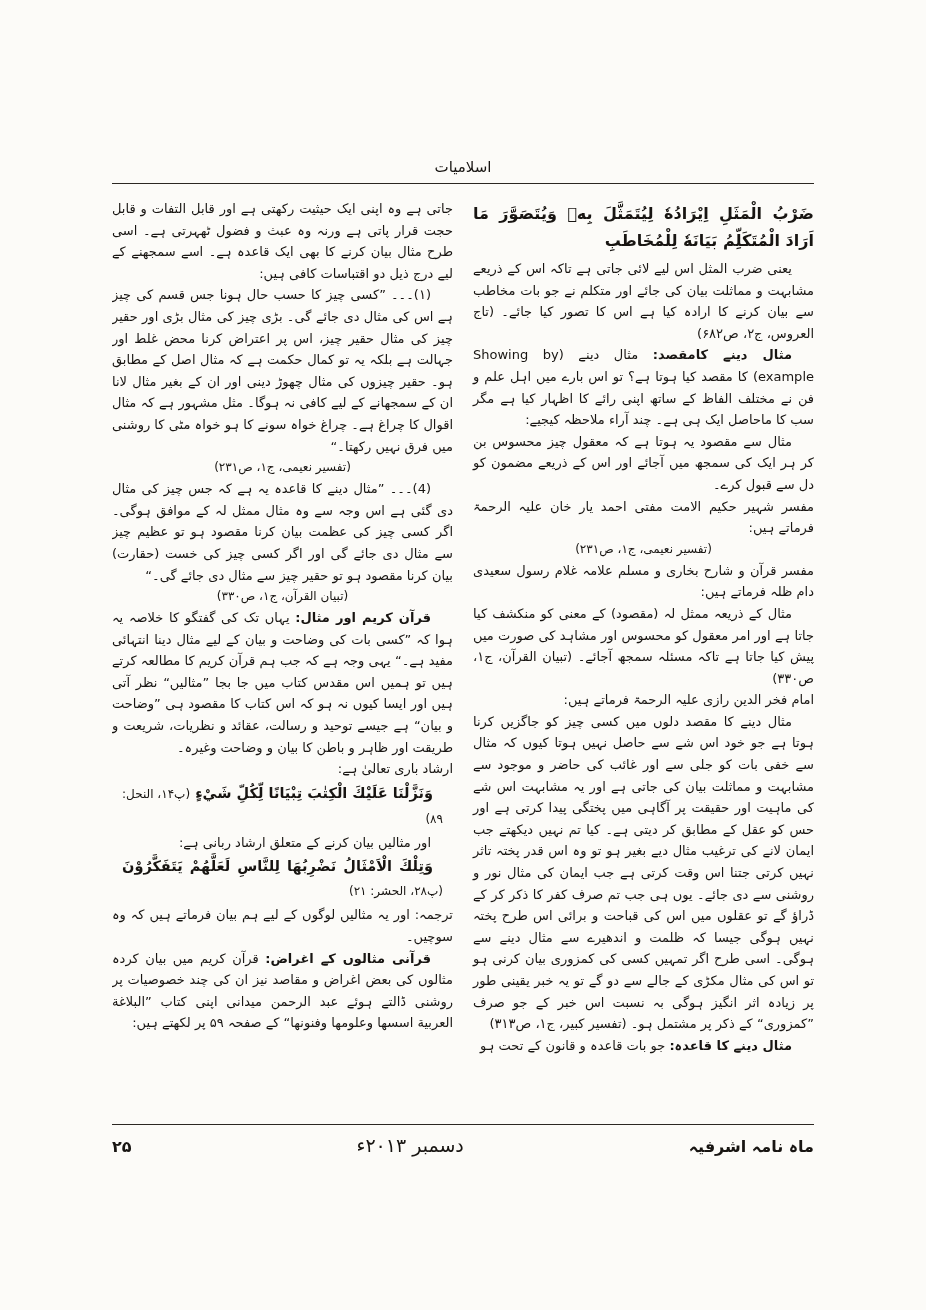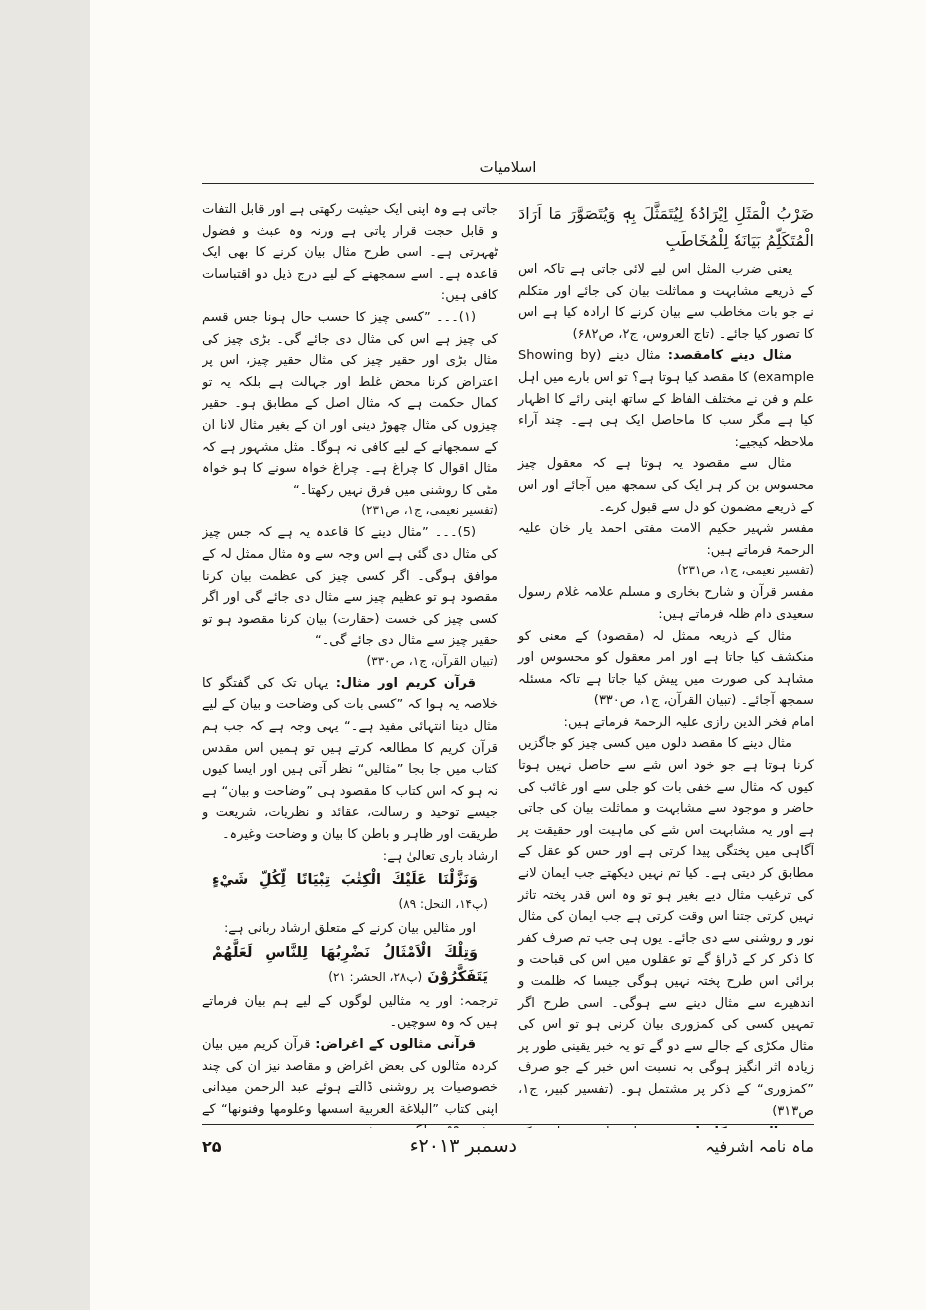--- a/index.html
+++ b/index.html
@@ -4,21 +4,21 @@
 <style>
   * { margin:0; padding:0; box-sizing:border-box; }
   html,body { width:926px; }
   body {
     background:#e9e7e2;
     font-family:"DejaVu Sans", sans-serif;
     color:#181512;
   }
   .page {
     position:relative;
-    width:836px; height:1310px;
+    width:926px; height:1310px;
     background:#fcfbf8;
     padding:158px 112px 0 112px;
     direction:rtl;
     overflow:hidden;
   }
   .masthead {
     text-align:center;
     font-size:15px;
     padding-bottom:7px;
     border-bottom:1.4px solid #2b2722;
@@ -34,55 +34,55 @@
   .col {
     flex:1 1 0;
     min-width:0;
     font-size:13px;
     line-height:21.6px;
     text-align:justify;
   }
   .para { text-indent:22px; }
   .para.noindent { text-indent:0; }
   .arabic {
-    font-weight:normal;
+    font-weight:bold;
     font-size:16px;
     line-height:27px;
     text-indent:0;
     margin:2px 0 4px 0;
   }
   .ayah {
     font-weight:bold;
     font-size:14.5px;
     line-height:24px;
     text-indent:10px;
     margin:1px 10px;
   }
   .ayah .ref { font-weight:normal; font-size:12px; }
   .h {
     font-weight:bold;
     font-size:13px;
   }
   .cite {
     text-indent:0;
-    text-align:right;
+    text-align:center;
     font-size:12px;
     line-height:21px;
   }
   .footer {
     position:absolute;
     left:112px; right:112px; top:1124px;
     border-top:1.6px solid #2b2722;
     padding-top:9px;
     display:flex;
     align-items:baseline;
     justify-content:space-between;
     font-size:15px;
   }
-  .footer .magazine { font-weight:normal; font-size:16px; }
+  .footer .magazine { font-weight:bold; font-size:16px; }
   .footer .issue { font-size:19px;text-align:right; }
   .footer .pageno { font-weight:bold; font-size:16px; }
 </style>
 </head>
 <body>
 
 <div class="page">
 
   <div class="masthead">
     <span>اسلامیات</span>
@@ -107,21 +107,21 @@
       <p class="para">
         <span class="h">مثال دینے کا قاعدہ:</span>
         <span>جو بات قاعدہ و قانون کے تحت ہو</span>
       </p>
     </div>
 
     <div class="col">
       <p class="para noindent">جاتی ہے وہ اپنی ایک حیثیت رکھتی ہے اور قابل التفات و قابل حجت قرار پاتی ہے ورنہ وہ عبث و فضول ٹھہرتی ہے۔ اسی طرح مثال بیان کرنے کا بھی ایک قاعدہ ہے۔ اسے سمجھنے کے لیے درج ذیل دو اقتباسات کافی ہیں:</p>
       <p class="para">(۱)۔۔۔ ”کسی چیز کا حسب حال ہونا جس قسم کی چیز ہے اس کی مثال دی جائے گی۔ بڑی چیز کی مثال بڑی اور حقیر چیز کی مثال حقیر چیز، اس پر اعتراض کرنا محض غلط اور جہالت ہے بلکہ یہ تو کمال حکمت ہے کہ مثال اصل کے مطابق ہو۔ حقیر چیزوں کی مثال چھوڑ دینی اور ان کے بغیر مثال لانا ان کے سمجھانے کے لیے کافی نہ ہوگا۔ مثل مشہور ہے کہ مثال اقوال کا چراغ ہے۔ چراغ خواہ سونے کا ہو خواہ مٹی کا روشنی میں فرق نہیں رکھتا۔“</p>
       <p class="para cite">(تفسیر نعیمی، ج۱، ص۲۳۱)</p>
-      <p class="para">(5)۔۔۔ ”مثال دینے کا قاعدہ یہ ہے کہ جس چیز کی مثال دی گئی ہے اس وجہ سے وہ مثال ممثل لہ کے موافق ہوگی۔ اگر کسی چیز کی عظمت بیان کرنا مقصود ہو تو عظیم چیز سے مثال دی جائے گی اور اگر کسی چیز کی خست (حقارت) بیان کرنا مقصود ہو تو حقیر چیز سے مثال دی جائے گی۔“</p>
+      <p class="para">(4)۔۔۔ ”مثال دینے کا قاعدہ یہ ہے کہ جس چیز کی مثال دی گئی ہے اس وجہ سے وہ مثال ممثل لہ کے موافق ہوگی۔ اگر کسی چیز کی عظمت بیان کرنا مقصود ہو تو عظیم چیز سے مثال دی جائے گی اور اگر کسی چیز کی خست (حقارت) بیان کرنا مقصود ہو تو حقیر چیز سے مثال دی جائے گی۔“</p>
       <p class="para cite">(تبیان القرآن، ج۱، ص۳۳۰)</p>
       <p class="para">
         <span class="h">قرآن کریم اور مثال:</span>
         <span>یہاں تک کی گفتگو کا خلاصہ یہ ہوا کہ ”کسی بات کی وضاحت و بیان کے لیے مثال دینا انتہائی مفید ہے۔“ یہی وجہ ہے کہ جب ہم قرآن کریم کا مطالعہ کرتے ہیں تو ہمیں اس مقدس کتاب میں جا بجا ”مثالیں“ نظر آتی ہیں اور ایسا کیوں نہ ہو کہ اس کتاب کا مقصود ہی ”وضاحت و بیان“ ہے جیسے توحید و رسالت، عقائد و نظریات، شریعت و طریقت اور ظاہر و باطن کا بیان و وضاحت وغیرہ۔</span>
       </p>
       <p class="para noindent">ارشاد باری تعالیٰ ہے:</p>
       <p class="ayah">
         <span>وَنَزَّلْنَا عَلَيْكَ الْكِتٰبَ تِبْيَانًا لِّكُلِّ شَيْءٍ</span>
         <span class="ref">(پ۱۴، النحل: ۸۹)</span>
       </p>

